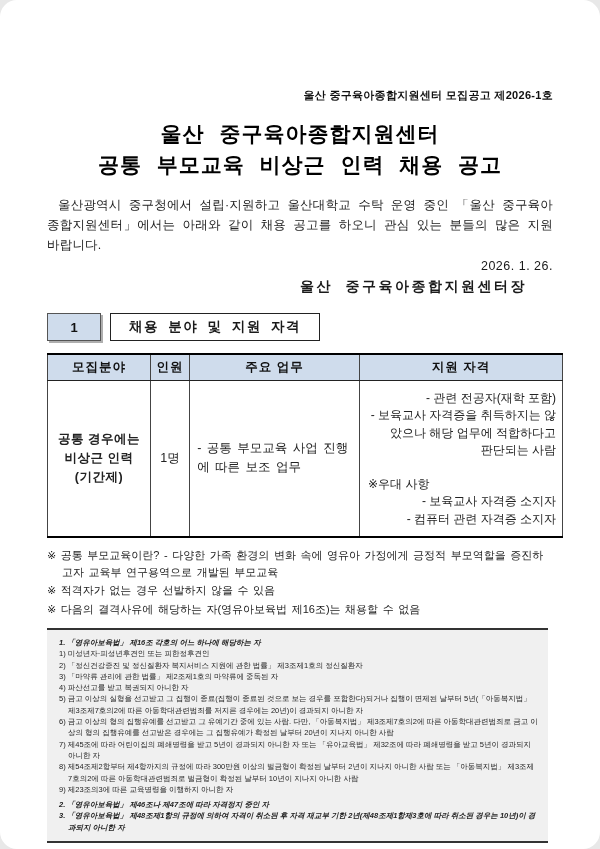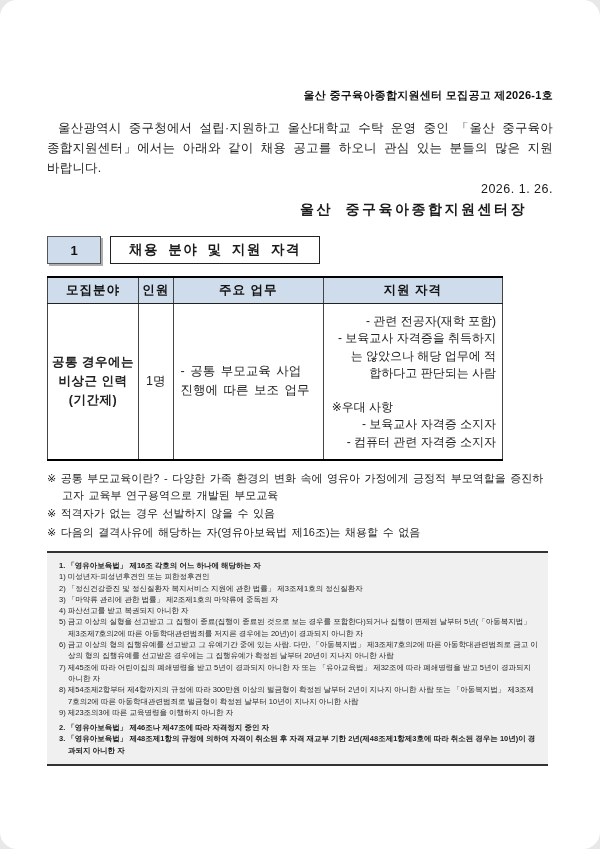--- a/index.html
+++ b/index.html
@@ -39,21 +39,21 @@
     box-shadow:2px 2px 0 rgba(110,110,110,.55);
     display:flex;align-items:center;justify-content:center;
     font-weight:bold;font-size:13px;color:#111;
   }
   .label-box{
     border:1.6px solid #222;background:#fff;display:flex;align-items:center;
     padding:0 18px;font-weight:bold;font-size:13.5px;letter-spacing:1.5px;word-spacing:4px;
   }
 
   table.recruit{
-    margin-top:12px;width:456px;border-collapse:collapse;
+    margin-top:12px;width:516px;border-collapse:collapse;
     border:1px solid #444;border-top:2.2px solid #000;border-bottom:2.2px solid #000;
     font-size:12.5px;color:#222;table-layout:fixed;
   }
   table.recruit th{
     background:var(--accent-blue,#cfdcec);border-bottom:1.2px solid #222;
     height:26px;font-size:12.5px;font-weight:bold;letter-spacing:1px;color:#111;
   }
   table.recruit th+th, table.recruit td+td{border-left:1px solid #444;}
   table.recruit td{height:133px;vertical-align:middle;}
   col.c1{width:20%;} col.c2{width:7.6%;} col.c3{width:33%;} col.c4{width:39.4%;}
@@ -65,32 +65,36 @@
   .q-note{margin-top:16px;}
 
   .notes{margin-top:9px;font-size:11px;line-height:16.5px;color:#222;}
   .note{padding-left:15px;text-indent:-15px;margin-bottom:2px;word-spacing:1.5px;}
 
   .legal-box{
     margin-top:11px;margin-right:5px;background:var(--box-gray,#f0f0f0);
     border-top:2px solid #333;border-bottom:2px solid #333;
     padding:7px 10px 8px 12px;font-size:7.5px;line-height:11.3px;color:#222;
   }
-  .legal-box .clause{font-weight:bold;}
+  .legal-box .clause{font-weight:bold;font-style:italic;}
   .legal-box .clause,.legal-box .sub{padding-left:9px;text-indent:-9px;}
   .legal-box .gap-before{margin-top:4px;}
 </style>
 </head>
 <body>
 
 <div class="page">
   <div class="content">
 
     <div class="notice-no">울산 중구육아종합지원센터 모집공고 제2026-1호</div>
 
+    <div class="title">
+      <div>울산 중구육아종합지원센터</div>
+      <div>공통 부모교육 비상근 인력 채용 공고</div>
+    </div>
 
     <p class="intro">울산광역시 중구청에서 설립·지원하고 울산대학교 수탁 운영 중인 「울산 중구육아종합지원센터」에서는 아래와 같이 채용 공고를 하오니 관심 있는 분들의 많은 지원 바랍니다.</p>
 
     <div class="date-line">2026. 1. 26.</div>
     <div class="issuer-line">울산 중구육아종합지원센터장</div>
 
     <div class="section-header">
       <div class="num-box">1</div>
       <div class="label-box">채용 분야 및 지원 자격</div>
     </div>

